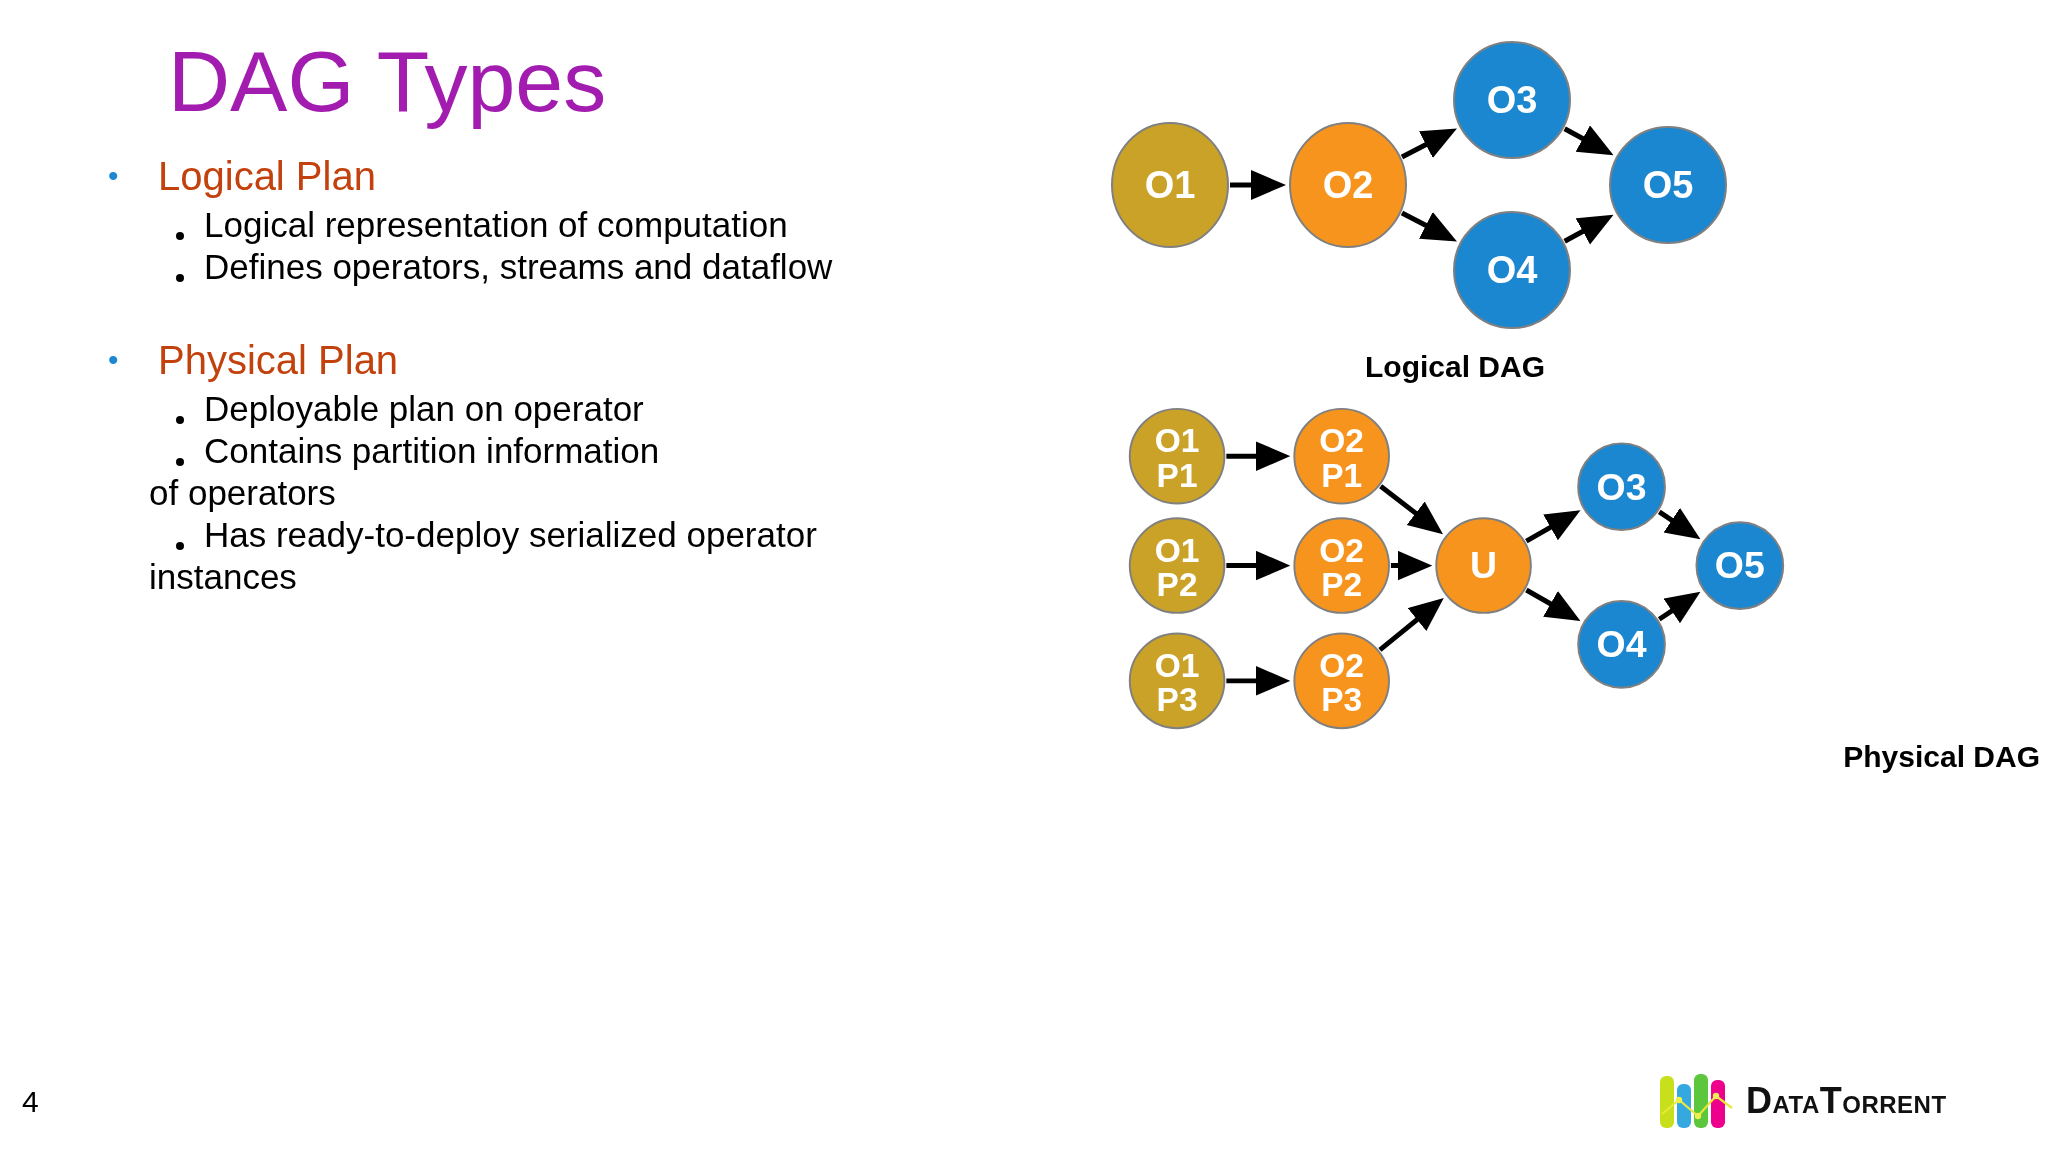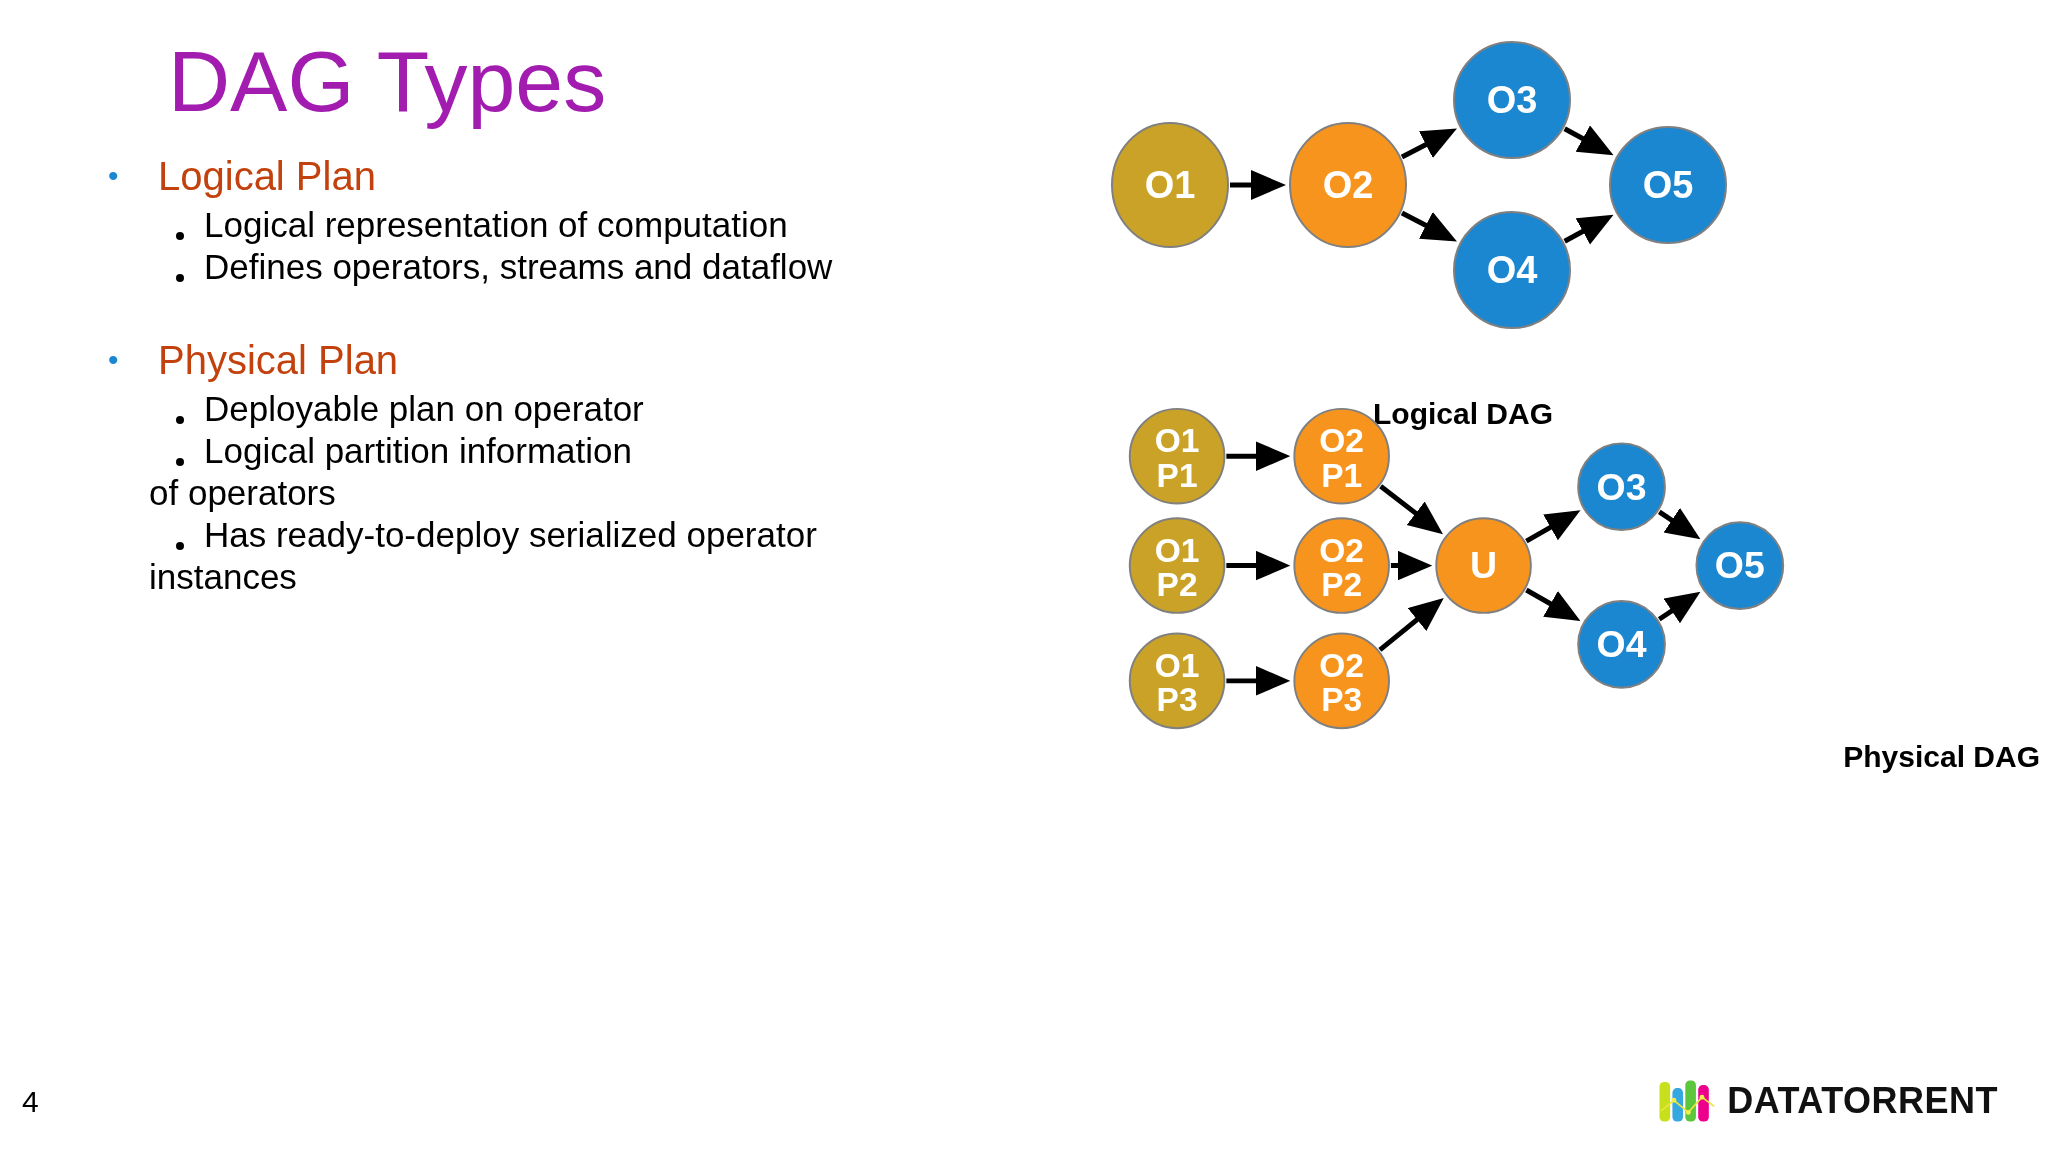--- a/index.html
+++ b/index.html
@@ -108,21 +108,21 @@
     height: 400px;
   }
   .fig-caption {
     position: absolute;
     font-size: 30px;
     font-weight: bold;
     color: #000000;
     text-align: center;
     width: 100%;
   }
-  #logical-dag-caption { left: 8px; top: 330px; margin-top: 47px; }
+  #logical-dag-caption { left: 0; top: 330px; }
   #physical-dag-caption { left: 10px; top: 340px; text-align: right; }
 
   
   #page-number {
     position: absolute;
     left: 22px;
     top: 1085px;
     font-size: 30px;
     color: #000000;
   }
@@ -139,21 +139,21 @@
   }
   #brand-logo-wordmark {
     font-size: 36px;
     font-weight: bold;
     letter-spacing: 0.5px;
     color: #111111;
     margin-left: 10px;
     white-space: nowrap;
     font-family: "Liberation Sans", sans-serif;
   }
-  #brand-logo-wordmark .small-caps { font-size: 36px; }
+  #brand-logo-wordmark .small-caps { font-size: 24px; }
 </style>
 </head>
 <body>
 
 <div id="slide-title">DAG Types</div>
 
 <div id="body-content">
 
   <div class="bullet-group">
     <div class="l1-row">
@@ -176,21 +176,21 @@
     <div class="l1-row">
       <span class="l1-marker">•</span>
       <span class="l1-text">Physical Plan</span>
     </div>
     <div class="l2-row">
       <span class="l2-marker"></span>
       <span class="l2-text">Deployable plan on operator</span>
     </div>
     <div class="l2-row">
       <span class="l2-marker"></span>
-      <span class="l2-text">Logical partition information</span>
+      <span class="l2-text">Contains partition information</span>
     </div>
     <div class="wrap-line">of operators</div>
     <div class="l2-row">
       <span class="l2-marker"></span>
       <span class="l2-text">Has ready-to-deploy serialized operator</span>
     </div>
     <div class="wrap-line">instances</div>
   </div>
 
 </div>

